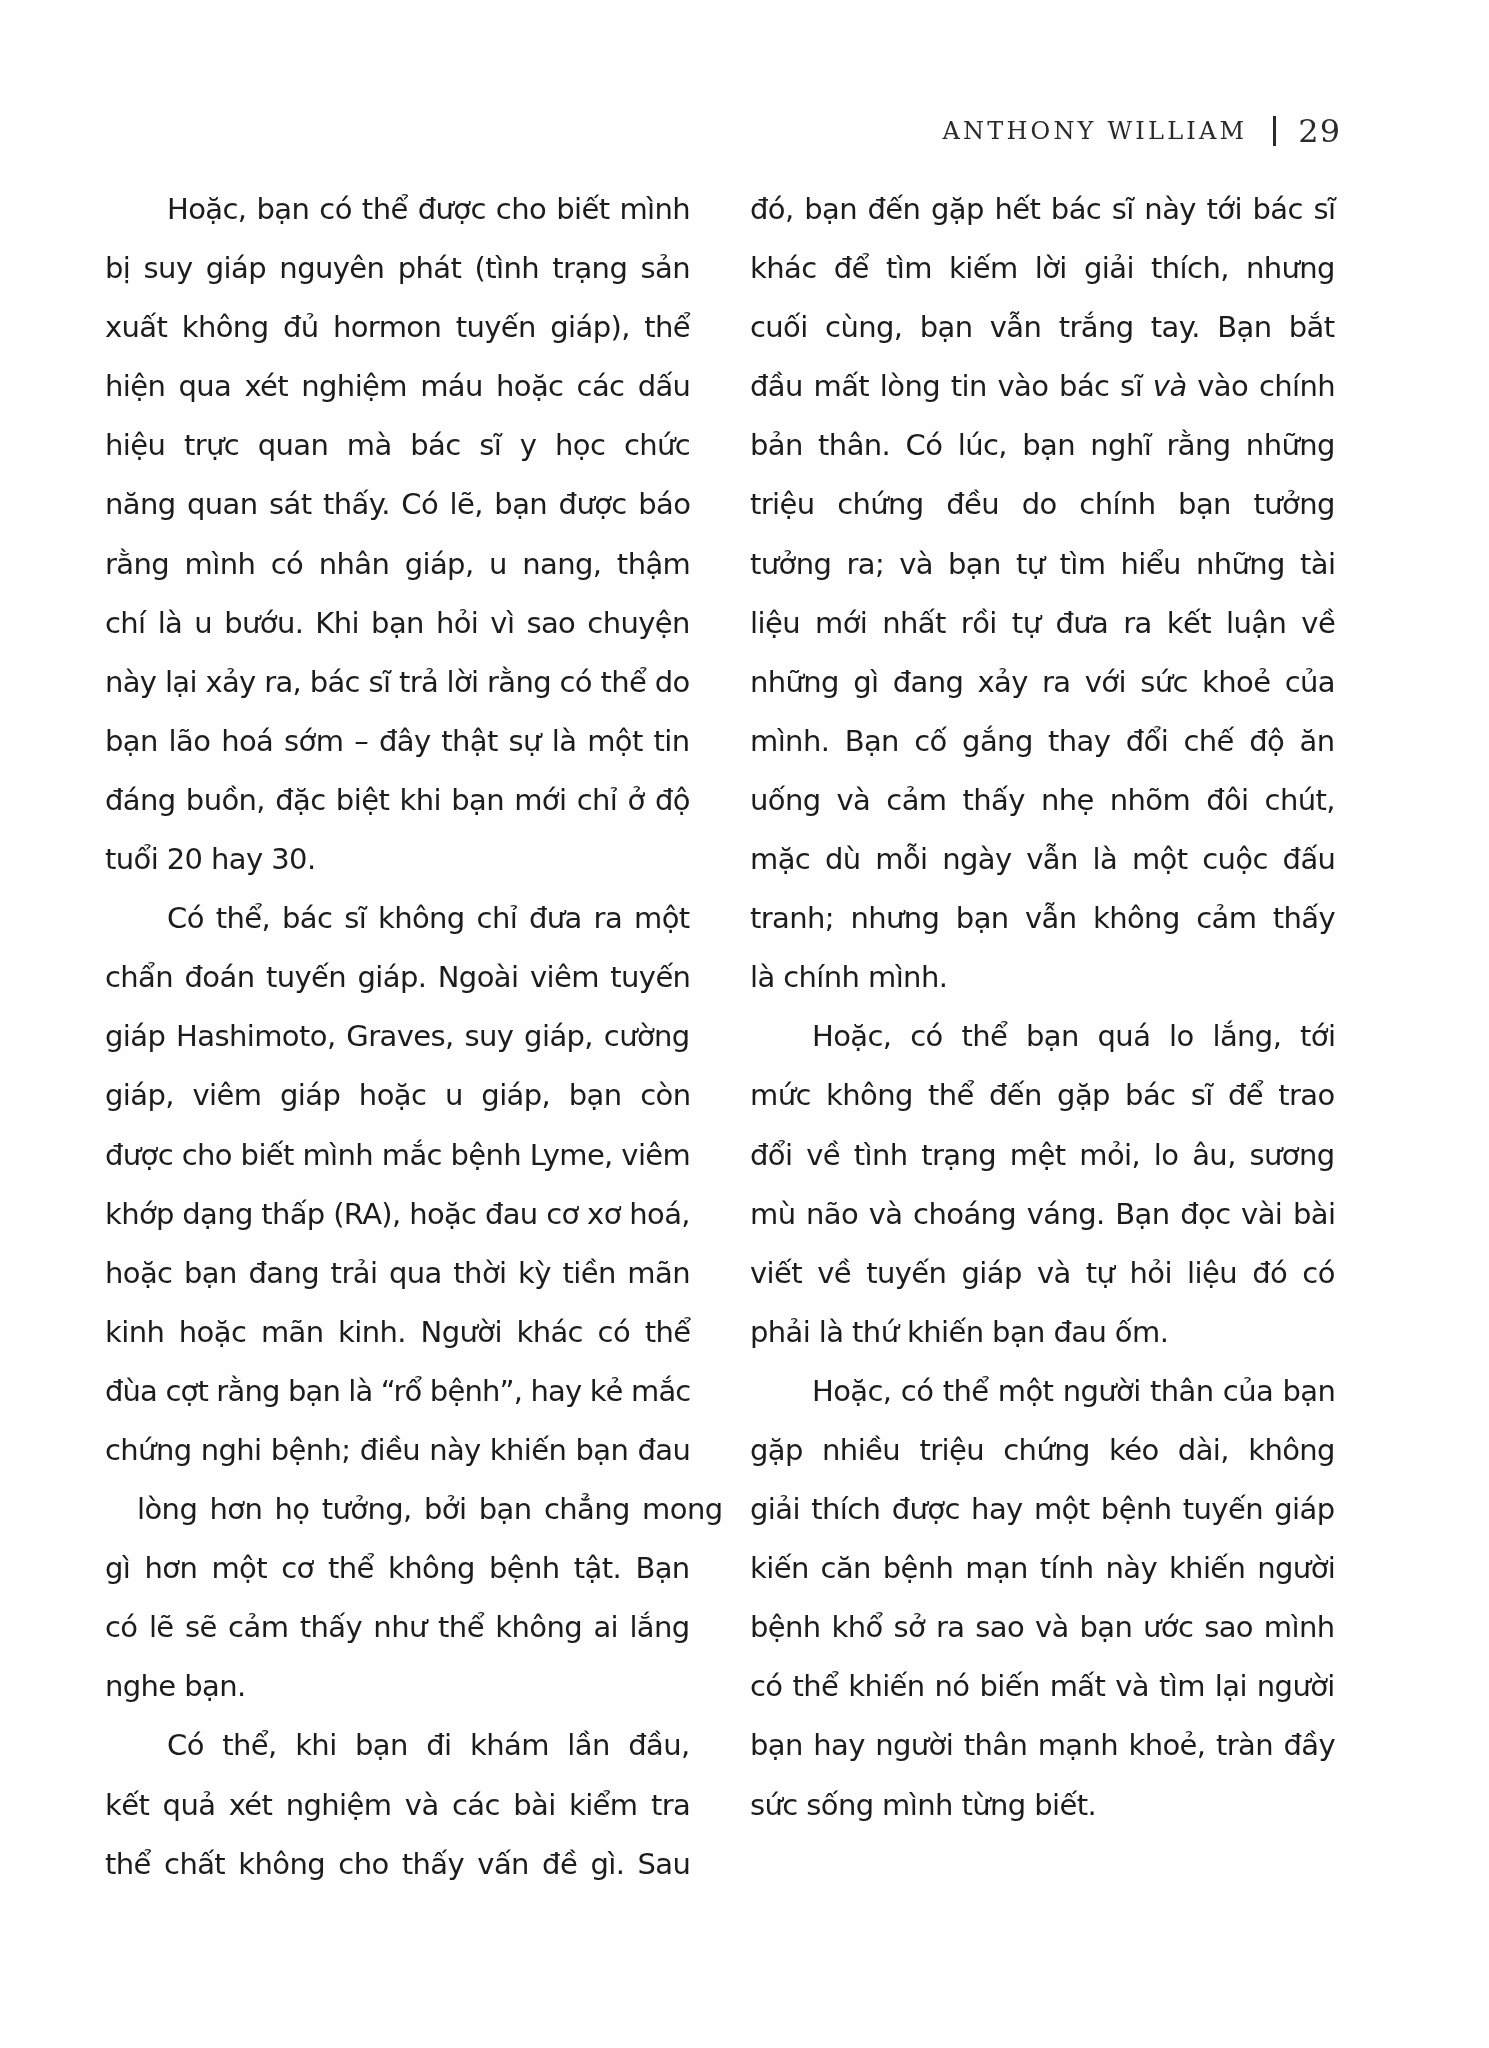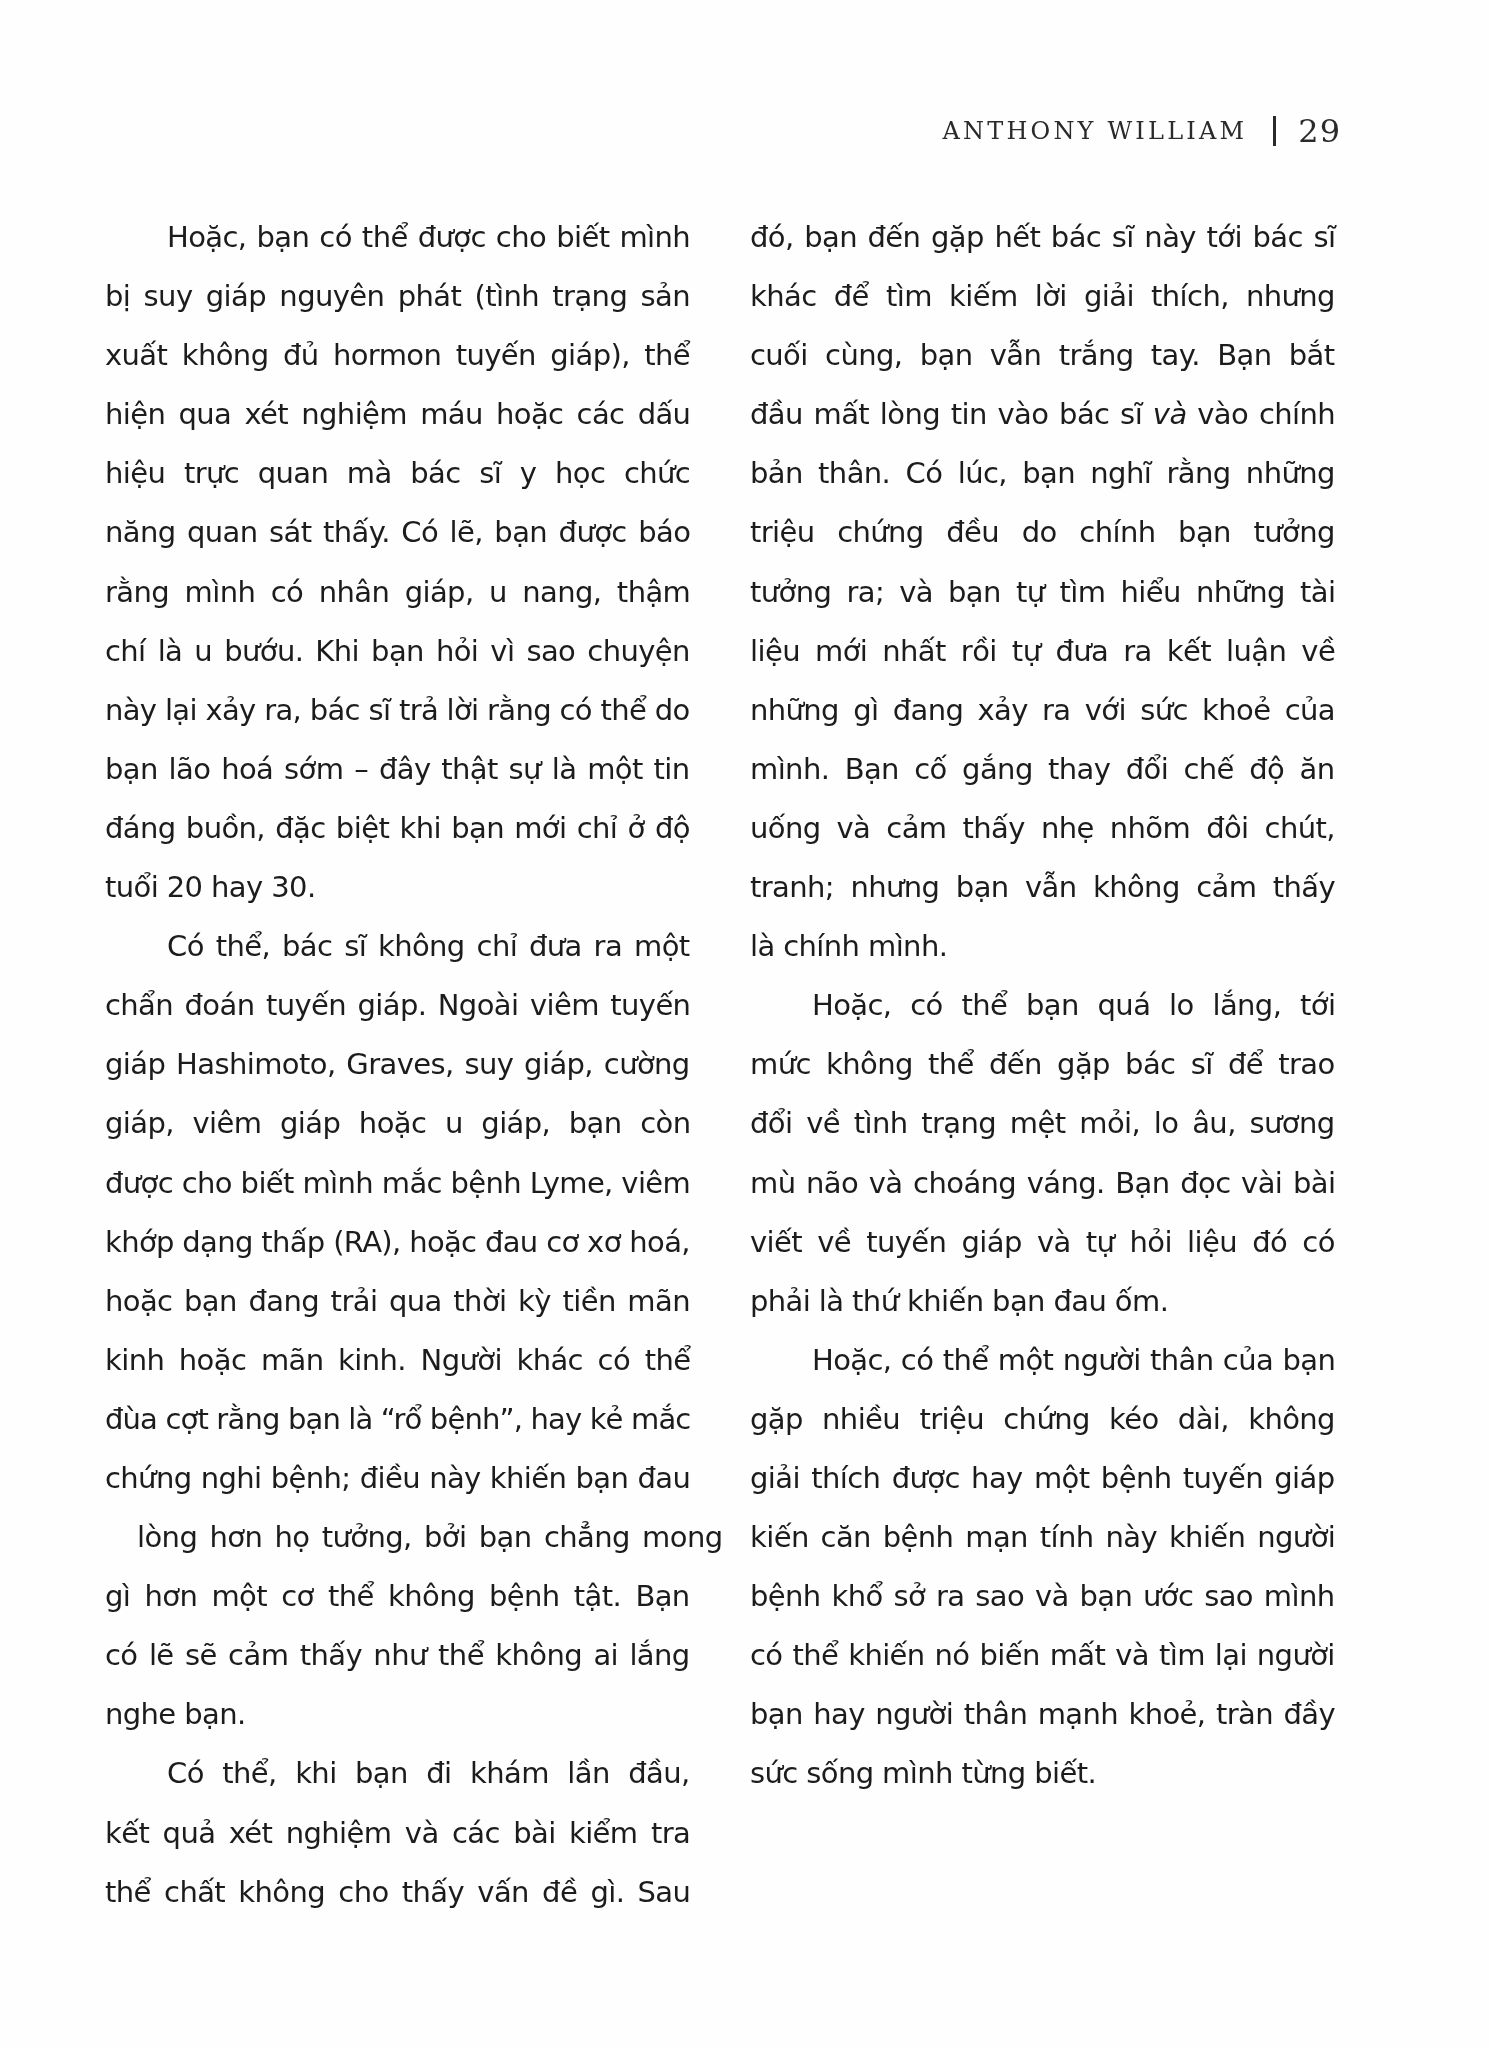--- a/index.html
+++ b/index.html
@@ -37,21 +37,21 @@
     height: 30px;
     background: #2a2a2a;
     margin: 0 22px 0 26px;
   }
   .running-header .page-number {
     letter-spacing: 1px;
     font-size: 32px;
   }
   .column {
     position: absolute;
-    top: 208px;
+    top: 180px;
     width: 585px;
     font-family: "DejaVu Sans", "Liberation Sans", sans-serif;
     font-size: 29px;
     color: #1c1c1c;
   }
   .column.left { left: 105px; }
   .column.right { left: 750px; }
   .line {
     height: 59.1px;
     line-height: 59.1px;
@@ -114,20 +114,21 @@
     <div class="line" style="word-spacing: 8.57143px; display: block; text-align-last: left; text-align: left;">khác để tìm kiếm lời giải thích, nhưng</div>
     <div class="line" style="word-spacing: 8.71429px; display: block; text-align-last: left; text-align: left;">cuối cùng, bạn vẫn trắng tay. Bạn bắt</div>
     <div class="line" style="word-spacing: 2.11111px; display: block; text-align-last: left; text-align: left;"><span>đầu mất lòng tin vào bác sĩ </span><span class="em">và</span><span> vào chính</span></div>
     <div class="line" style="word-spacing: 6.71429px; display: block; text-align-last: left; text-align: right;">bản thân. Có lúc, bạn nghĩ rằng những</div>
     <div class="line" style="word-spacing: 14px; display: block; text-align-last: left; text-align: left;">triệu chứng đều do chính bạn tưởng</div>
     <div class="line" style="word-spacing: 6.5px; display: block; text-align-last: left; text-align: left;">tưởng ra; và bạn tự tìm hiểu những tài</div>
     <div class="line" style="word-spacing: 6.44444px; display: block; text-align-last: left; text-align: left;">liệu mới nhất rồi tự đưa ra kết luận về</div>
     <div class="line" style="word-spacing: 5.625px; display: block; text-align-last: left; text-align: left;">những gì đang xảy ra với sức khoẻ của</div>
     <div class="line" style="word-spacing: 6.75px; display: block; text-align-last: left; text-align: left;">mình. Bạn cố gắng thay đổi chế độ ăn</div>
     <div class="line" style="word-spacing: 7.42857px; display: block; text-align-last: left; text-align: left;">uống và cảm thấy nhẹ nhõm đôi chút,</div>
+    <div class="line" style="word-spacing: 6.125px; display: block; text-align-last: left; text-align: left;">mặc dù mỗi ngày vẫn là một cuộc đấu</div>
     <div class="line" style="word-spacing: 7.83333px; display: block; text-align-last: left; text-align: left;">tranh; nhưng bạn vẫn không cảm thấy</div>
     <div class="line last" style="word-spacing: 0px; display: block;">là chính mình.</div>
     <div class="line indent" style="word-spacing: 10.1429px; display: block; text-align-last: left; text-align: left;">Hoặc, có thể bạn quá lo lắng, tới</div>
     <div class="line" style="word-spacing: 6.625px; display: block; text-align-last: left; text-align: left;">mức không thể đến gặp bác sĩ để trao</div>
     <div class="line" style="word-spacing: 5.125px; display: block; text-align-last: left; text-align: left;">đổi về tình trạng mệt mỏi, lo âu, sương</div>
     <div class="line" style="word-spacing: 2px; display: block; text-align-last: left; text-align: left;">mù não và choáng váng. Bạn đọc vài bài</div>
     <div class="line" style="word-spacing: 6.55556px; display: block; text-align-last: left; text-align: left;">viết về tuyến giáp và tự hỏi liệu đó có</div>
     <div class="line last" style="word-spacing: 0px; display: block;">phải là thứ khiến bạn đau ốm.</div>
     <div class="line indent" style="word-spacing: 0.714286px; display: block; text-align-last: left; text-align: left;">Hoặc, có thể một người thân của bạn</div>
     <div class="line" style="word-spacing: 10.6667px; display: block; text-align-last: left; text-align: left;">gặp nhiều triệu chứng kéo dài, không</div>

